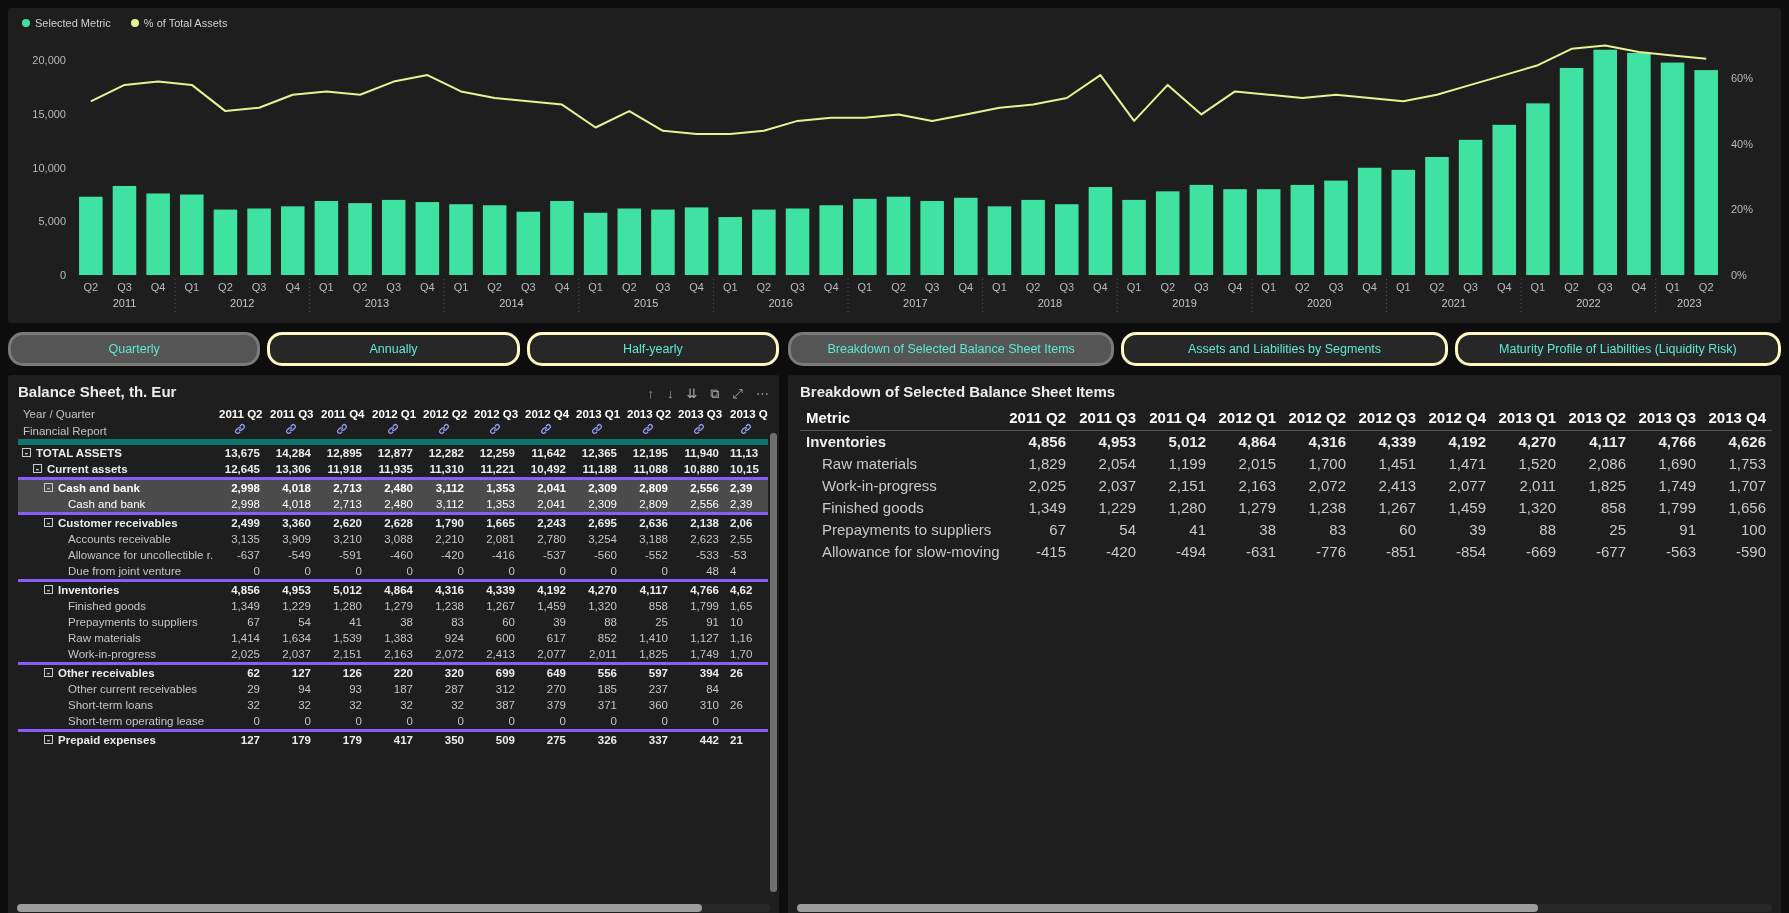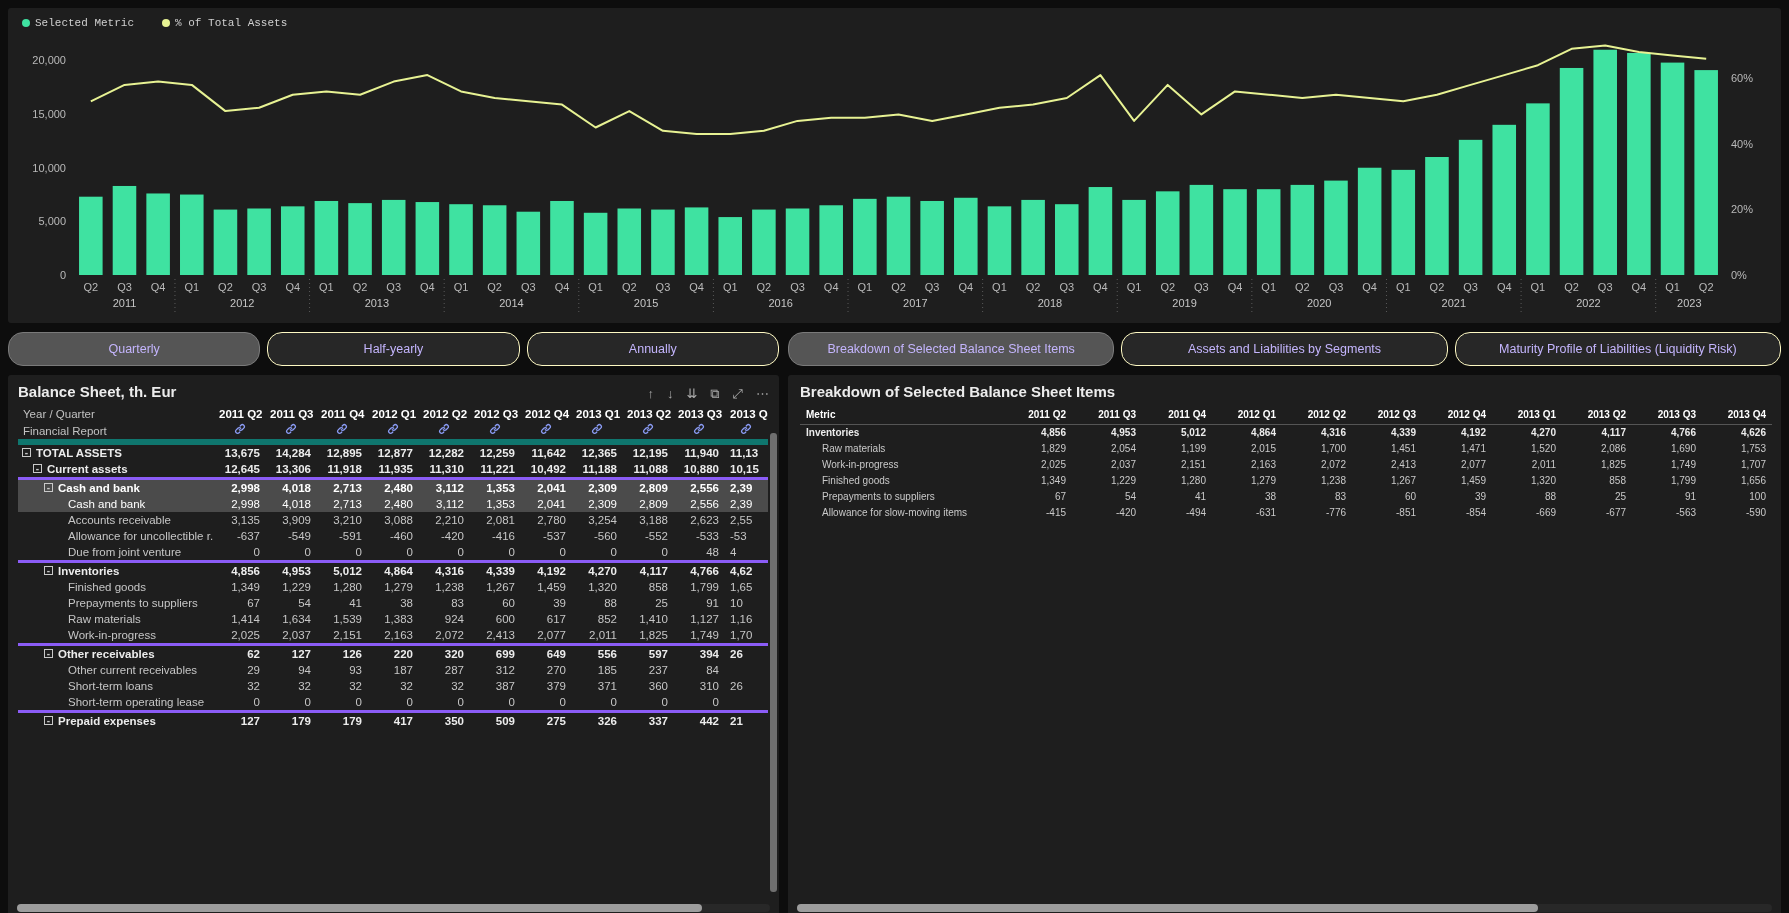--- a/index.html
+++ b/index.html
@@ -3,34 +3,34 @@
 <meta charset="utf-8">
 <style>
   * { box-sizing: border-box; }
   html, body { width: 1789px; height: 913px; margin: 0; overflow: hidden; }
   body { background: #0d0d0d; font-family: "Liberation Sans", sans-serif; color: #d6d6d6; }
   .page { width: 100%; height: 100%; padding: 8px; display: flex; flex-direction: column; gap: 9px; }
   .panel { background: #1e1e1e; border-radius: 3px; }
 
   
   .chart-panel { height: 319px; padding: 6px 10px 4px; }
-  .legend { display: flex; gap: 28px; font-size: 11px; color: #cfcfcf; padding: 3px 4px 2px; font-family: Liberation Mono, monospace; }
+  .legend { display: flex; gap: 20px; font-size: 11px; color: #cfcfcf; padding: 3px 4px 2px; }
   .legend-item { display: inline-flex; align-items: center; cursor: pointer; }
   .legend-dot { width: 8px; height: 8px; border-radius: 50%; display: inline-block; margin-right: 5px; }
   #chart-svg { display: block; }
   .axis-label { font-size: 11px; fill: #b9b9b9; }
   .x-quarter { font-size: 11px; fill: #b9b9b9; }
   .x-year { font-size: 11px; fill: #c6c6c6; }
 
   
   .toolbar-row { display: flex; gap: 9px; height: 34px; flex: none; }
   .btn-group { display: flex; gap: 7px; }
   .btn-group.period { width: 771px; flex: none; }
   .btn-group.views { flex: 1; }
-  .tab-btn { flex: 1; background: #272727; color: #c4b5fd; border: 1px solid #fef9c3;
+  .tab-btn { flex: 1; background: #272727; color: #5eead4; border: 3px solid #fef9c3;
              border-radius: 15px; font-size: 12.5px; cursor: pointer; font-family: inherit; padding: 0 10px;
              white-space: nowrap; overflow: hidden; }
   .tab-btn.selected { background: #555555; border-color: #7a7a7a; }
 
   
   .bottom { display: flex; gap: 9px; height: 540px; flex: none; }
   .left-panel { width: 771px; flex: none; position: relative; padding: 6px 10px; overflow: hidden; }
   .right-panel { flex: 1; position: relative; padding: 6px 12px; overflow: hidden; }
   .panel-header { display: flex; justify-content: space-between; align-items: center; }
   .panel-title { font-size: 15px; font-weight: 700; color: #ececec; margin: 2px 0 6px; }
@@ -50,21 +50,21 @@
   .bs-table tr.link-row td { border-bottom: 6px solid #0f766e; }
   .bs-table tr.group-row td { font-weight: 700; color: #ececec; }
   .bs-table tr.sep td { border-top: 3px solid #8b5cf6; }
   .bs-table tr.selected-row td { background: #4b4b4b; color: #ffffff; }
   .bs-table td.cut, .bs-table th.cut { text-align: left; padding-left: 6px; }
   .cbox { display: inline-block; width: 9px; height: 9px; border: 1px solid #c9c9c9; color: #c9c9c9;
           font-size: 10px; line-height: 7px; text-align: center; margin-right: 5px; cursor: pointer;
           vertical-align: 1px; }
 
   
-  .bd-table { font-size: 10px; width: 972px; }
+  .bd-table { font-size: 15px; width: 972px; }
   .bd-table td, .bd-table th { padding: 2.5px 6px; text-align: right; color: #c9c9c9; font-weight: 400; }
   .bd-table .label { text-align: left; }
   .bd-table th { color: #ffffff; font-weight: 700; border-bottom: 1px solid #555555; padding-bottom: 4px; }
   .bd-table tr.bold-row td { font-weight: 700; color: #ececec; }
 
   
   .hscroll { position: absolute; left: 9px; right: 9px; bottom: 3px; height: 8px; background: #282828; border-radius: 4px; }
   .hscroll .thumb { height: 100%; background: #9d9d9d; border-radius: 4px; }
   .vscroll { position: absolute; right: 2px; top: 58px; bottom: 14px; width: 7px; }
   .vscroll .thumb { width: 100%; height: 98%; background: #6f6f6f; border-radius: 3px; }
@@ -218,22 +218,22 @@
         <line x1="1503.0816326530612" y1="248" x2="1503.0816326530612" y2="282" stroke="#5a5a5a" stroke-dasharray="1,3"></line>
         <text x="1570.387755102041" y="276" text-anchor="middle" class="x-year">2022</text>
         <line x1="1637.6938775510205" y1="248" x2="1637.6938775510205" y2="282" stroke="#5a5a5a" stroke-dasharray="1,3"></line>
         <text x="1671.3469387755104" y="276" text-anchor="middle" class="x-year">2023</text>
       </svg>
   </section>
 
   <div class="toolbar-row">
     <div class="btn-group period" id="period-tabs">
         <button class="tab-btn selected">Quarterly</button>
+        <button class="tab-btn">Annually</button>
         <button class="tab-btn">Half-yearly</button>
-        <button class="tab-btn">Annually</button>
       </div>
     <div class="btn-group views" id="view-tabs">
         <button class="tab-btn selected">Breakdown of Selected Balance Sheet Items</button>
         <button class="tab-btn">Assets and Liabilities by Segments</button>
         <button class="tab-btn">Maturity Profile of Liabilities (Liquidity Risk)</button>
       </div>
   </div>
 
   <div class="bottom">
 
@@ -376,20 +376,34 @@
                 <td>2,713</td>
                 <td>2,480</td>
                 <td>3,112</td>
                 <td>1,353</td>
                 <td>2,041</td>
                 <td>2,309</td>
                 <td>2,809</td>
                 <td>2,556</td>
                 <td class="cut">2,39</td>
               </tr>
+              <tr class="group-row sep ">
+                <td class="label" style="padding-left: 26px;"><span class="cbox">-</span><span>Customer receivables</span></td>
+                <td>2,499</td>
+                <td>3,360</td>
+                <td>2,620</td>
+                <td>2,628</td>
+                <td>1,790</td>
+                <td>1,665</td>
+                <td>2,243</td>
+                <td>2,695</td>
+                <td>2,636</td>
+                <td>2,138</td>
+                <td class="cut">2,06</td>
+              </tr>
               <tr class="">
                 <td class="label" style="padding-left: 50px;"><span>Accounts receivable</span></td>
                 <td>3,135</td>
                 <td>3,909</td>
                 <td>3,210</td>
                 <td>3,088</td>
                 <td>2,210</td>
                 <td>2,081</td>
                 <td>2,780</td>
                 <td>3,254</td>

